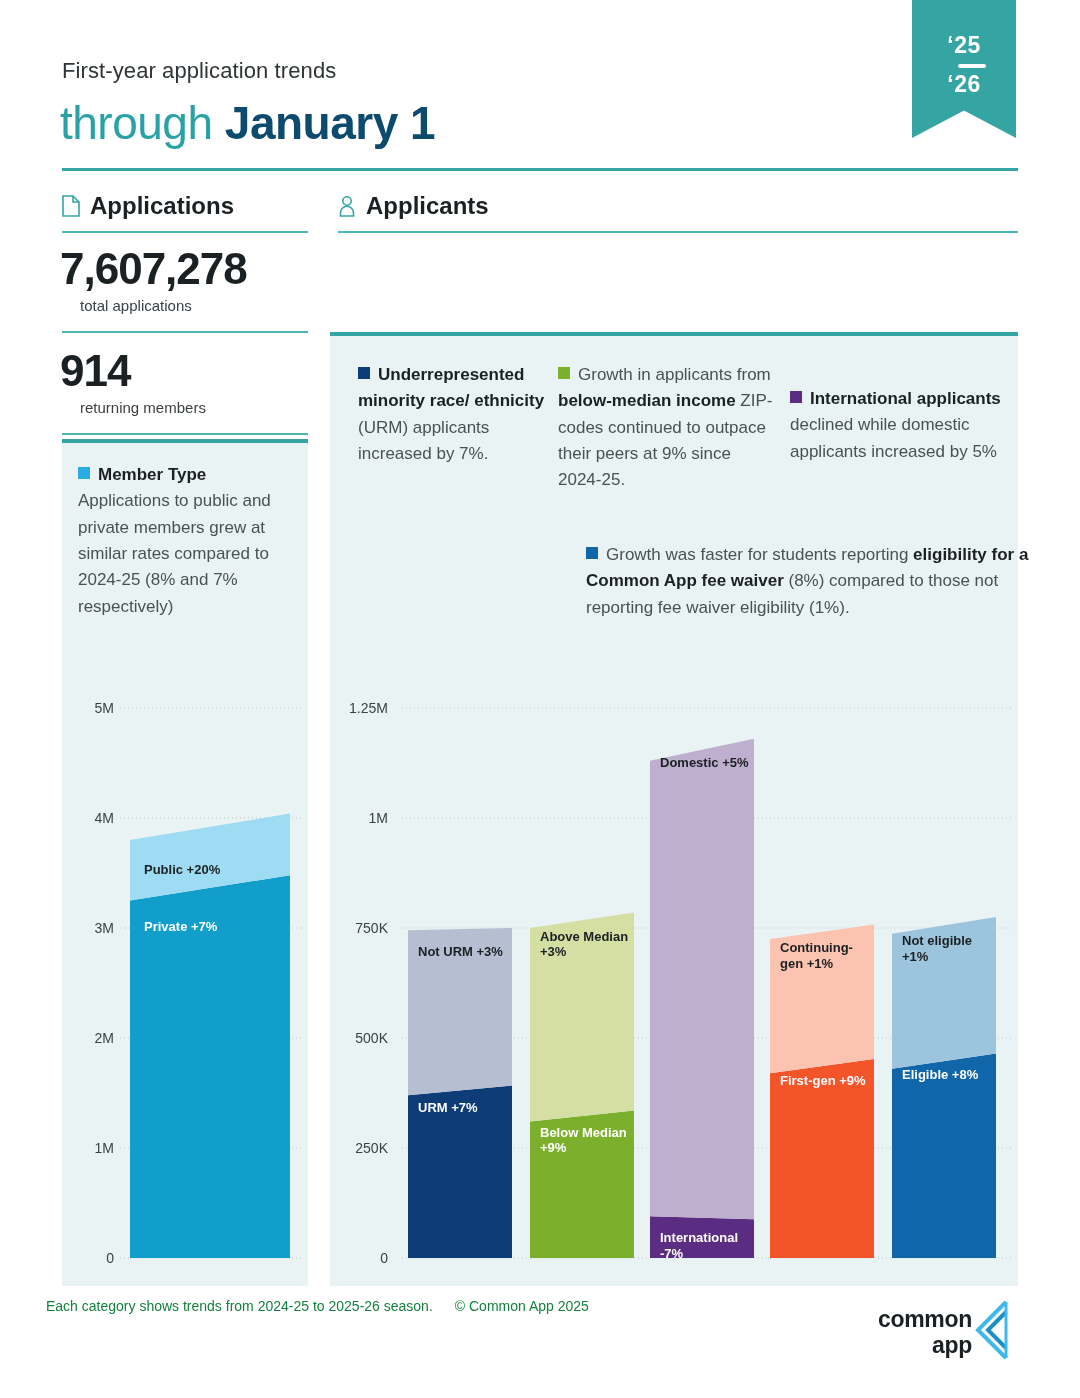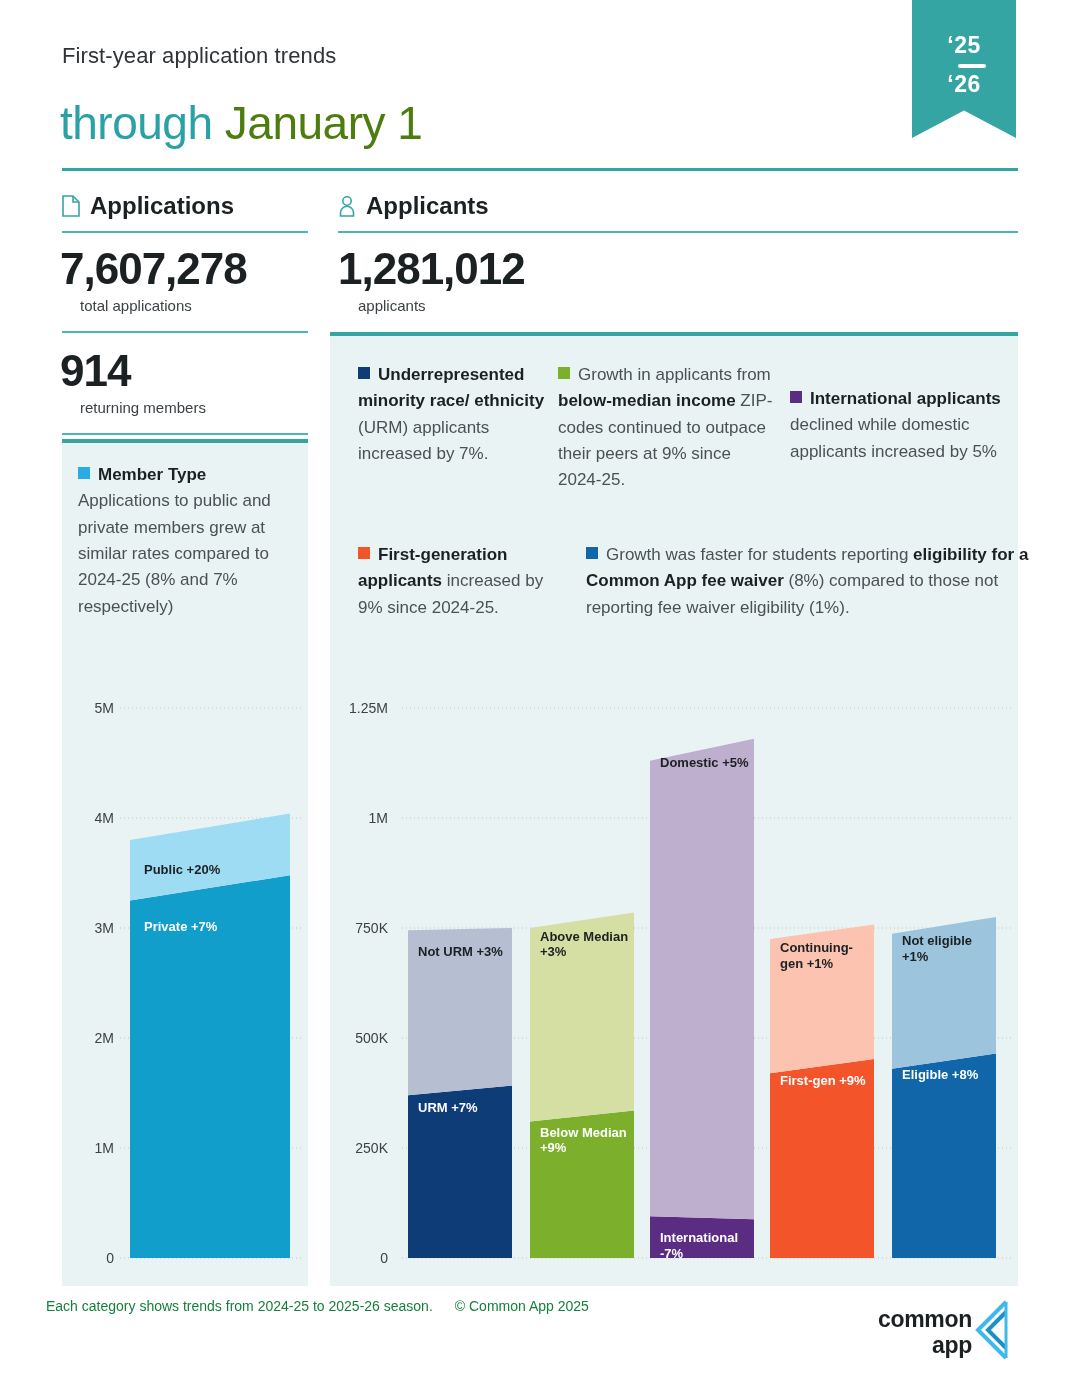--- a/index.html
+++ b/index.html
@@ -15,23 +15,23 @@
   .ribbon-body{position:absolute;left:0;top:0;width:104px;height:138px;
     background:#35a5a4;
     clip-path:polygon(0 0,100% 0,100% 100%,50% 80%,0 100%);}
   .ribbon-txt{position:absolute;left:0;top:0;width:104px;text-align:center;
     color:#fff;font-weight:bold;font-size:23px;letter-spacing:.5px;}
   .ribbon-y1{top:32px;}
   .ribbon-y2{top:71px;}
   .ribbon-rule{position:absolute;left:46px;top:64px;width:28px;height:4px;background:#fff;border-radius:2px;}
 
   
-  .eyebrow{position:absolute;left:62px;top:43px;font-size:22px;color:#2f3437;letter-spacing:.1px;}
+  .eyebrow{position:absolute;left:62px;top:58px;font-size:22px;color:#2f3437;letter-spacing:.1px;}
   .bigtitle{position:absolute;left:60px;top:96px;font-size:46px;color:#2aa1a6;letter-spacing:-.5px;white-space:nowrap;}
-  .bigtitle b{color:#4d7c0f;font-weight:normal;}
+  .bigtitle b{color:#0c4a6e;font-weight:bold;}
   .bigtitle .light{font-weight:normal;}
   .rule-main{position:absolute;left:62px;top:168px;width:956px;height:3px;background:#35a5a4;}
 
   
   .sechead{position:absolute;display:flex;align-items:center;gap:10px;
     font-size:24px;font-weight:bold;color:#1b2023;}
   .sechead .ico{display:inline-block;width:18px;height:22px;}
   .sec-apps{left:62px;top:192px;}
   .sec-appl{left:338px;top:192px;}
   .rule-apps{position:absolute;left:62px;top:231px;width:246px;height:2px;background:#4bb6b5;}
@@ -120,24 +120,20 @@
     </span>
     <span>Applicants</span>
   </div>
   <div class="rule-apps"></div>
   <div class="rule-appl"></div>
 
   <div class="stat stat-apps">
     <div class="num">7,607,278</div>
     <div class="cap">total applications</div>
   </div>
-  <div class="stat stat-appl">
-    <div class="num">1,281,012</div>
-    <div class="cap">applicants</div>
-  </div>
   <div class="rule-s1"></div>
   <div class="stat stat-mem">
     <div class="num">914</div>
     <div class="cap">returning members</div>
   </div>
   <div class="rule-s2"></div>
 
   <div class="panel panel-left">
       <div class="topbar"></div>
     </div>
@@ -151,23 +147,20 @@
   </div>
 
   <div class="lg lg-urm">
     <span class="sq" style="background:#0d3c76"></span><b>Underrepresented minority race/ ethnicity</b><span> (URM) applicants increased by 7%.</span>
   </div>
   <div class="lg lg-inc">
     <span class="sq" style="background:#7cb02c"></span><span>Growth in applicants from </span><b>below-median income</b><span> ZIP-codes continued to outpace their peers at 9% since 2024-25.</span>
   </div>
   <div class="lg lg-int">
     <span class="sq" style="background:#5b2d82"></span><b>International applicants</b><span> declined while domestic applicants increased by 5%</span>
-  </div>
-  <div class="lg lg-fg">
-    <span class="sq" style="background:#f4542a"></span><b>First-generation applicants</b><span> increased by 9% since 2024-25.</span>
   </div>
   <div class="lg lg-fw">
     <span class="sq" style="background:#1066a8"></span><span>Growth was faster for students reporting </span><b>eligibility for a Common App fee waiver</b><span> (8%) compared to those not reporting fee waiver eligibility (1%).</span>
   </div>
 
   <div class="chart chart-left">
     <div id="left-axis">
         <div class="axlabel" style="left: 0px; width: 52px; top: 568px;">0</div>
         <div class="axlabel" style="left: 0px; width: 52px; top: 458px;">1M</div>
         <div class="axlabel" style="left: 0px; width: 52px; top: 348px;">2M</div>

